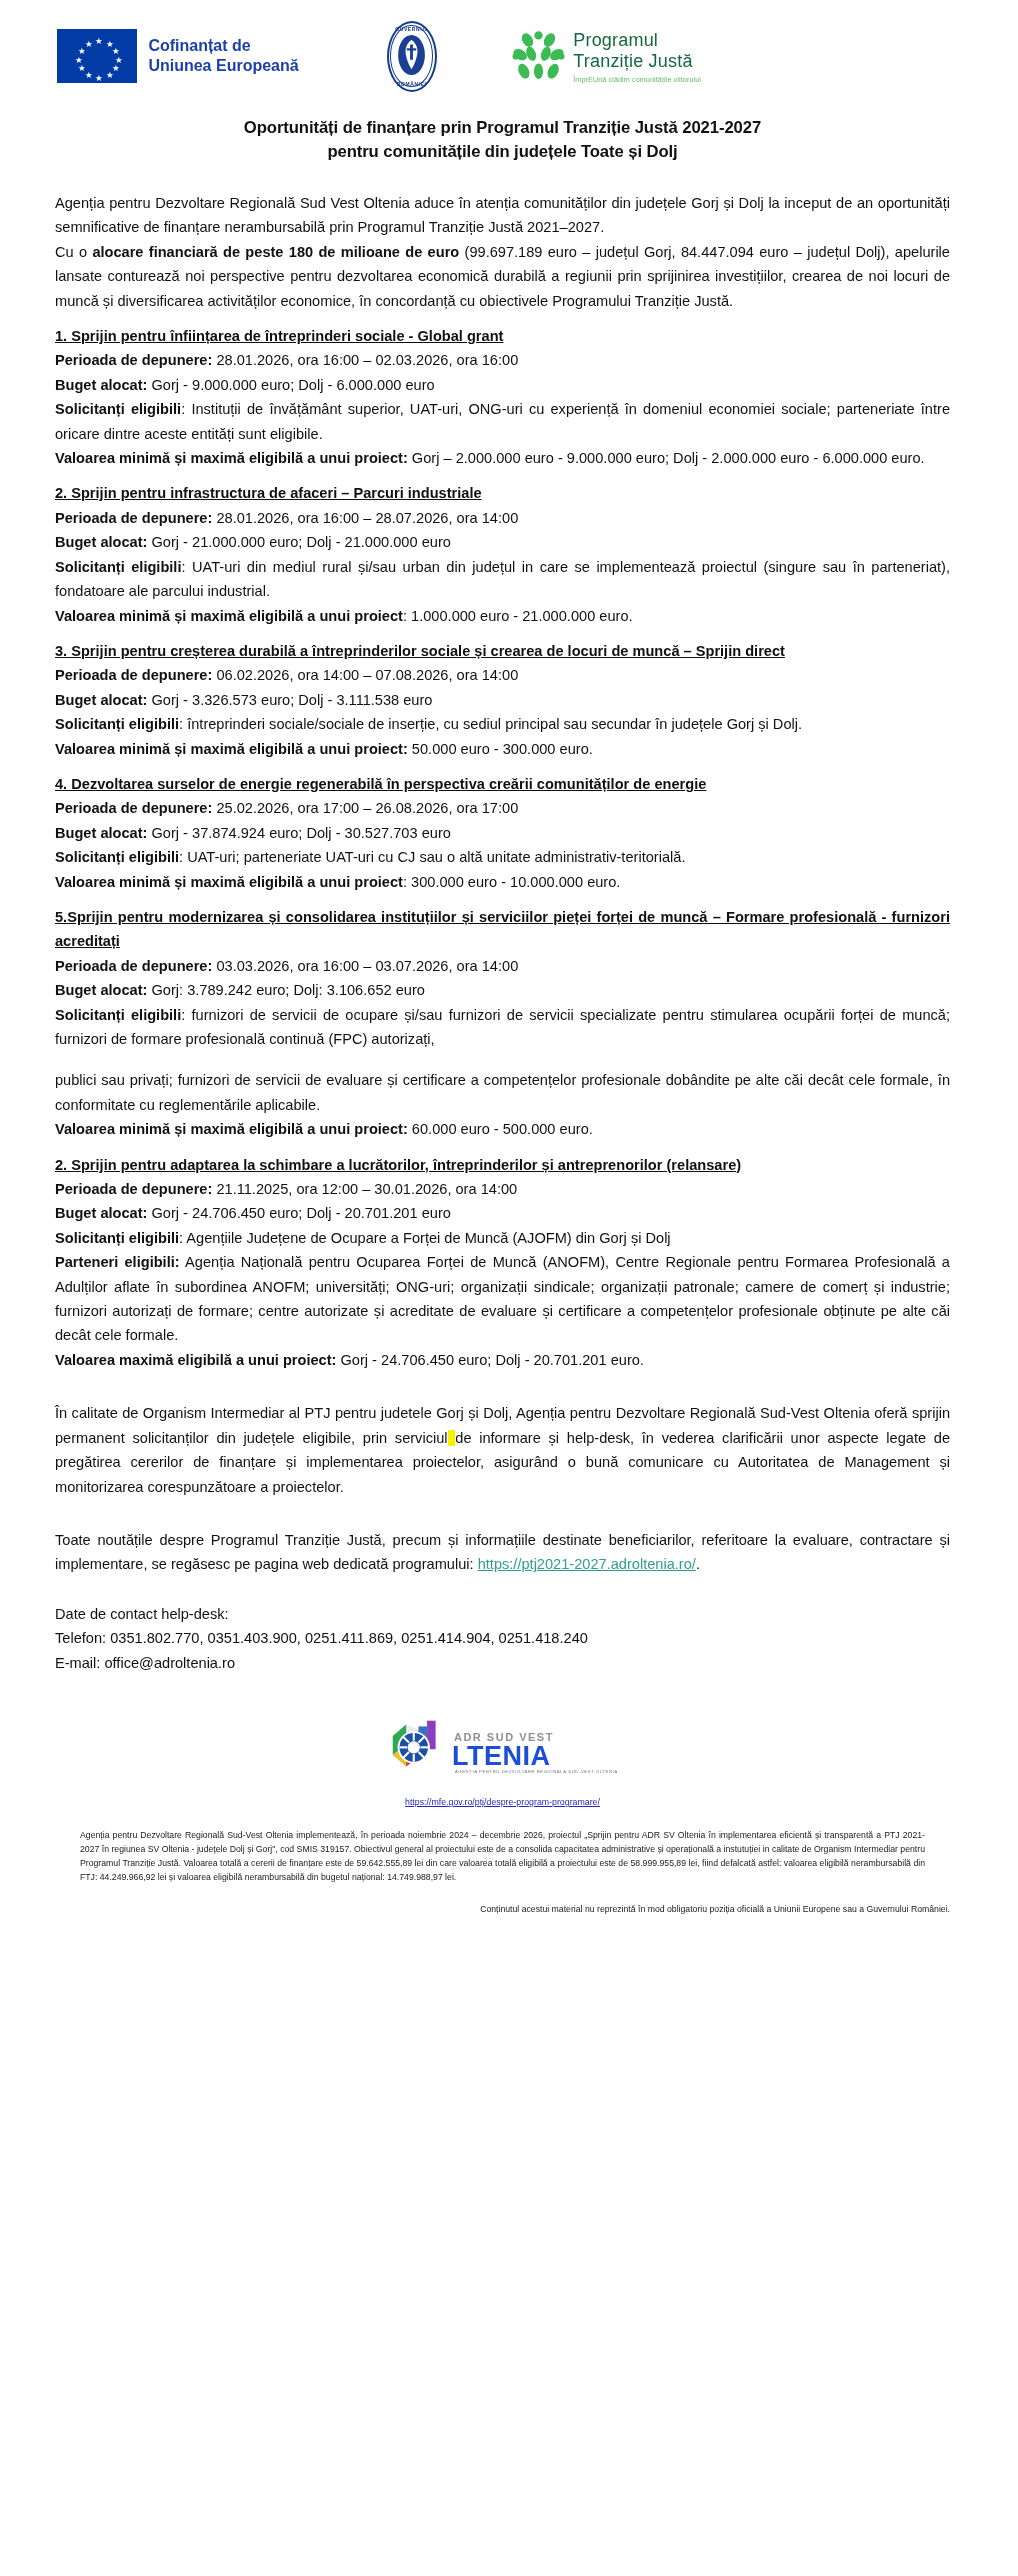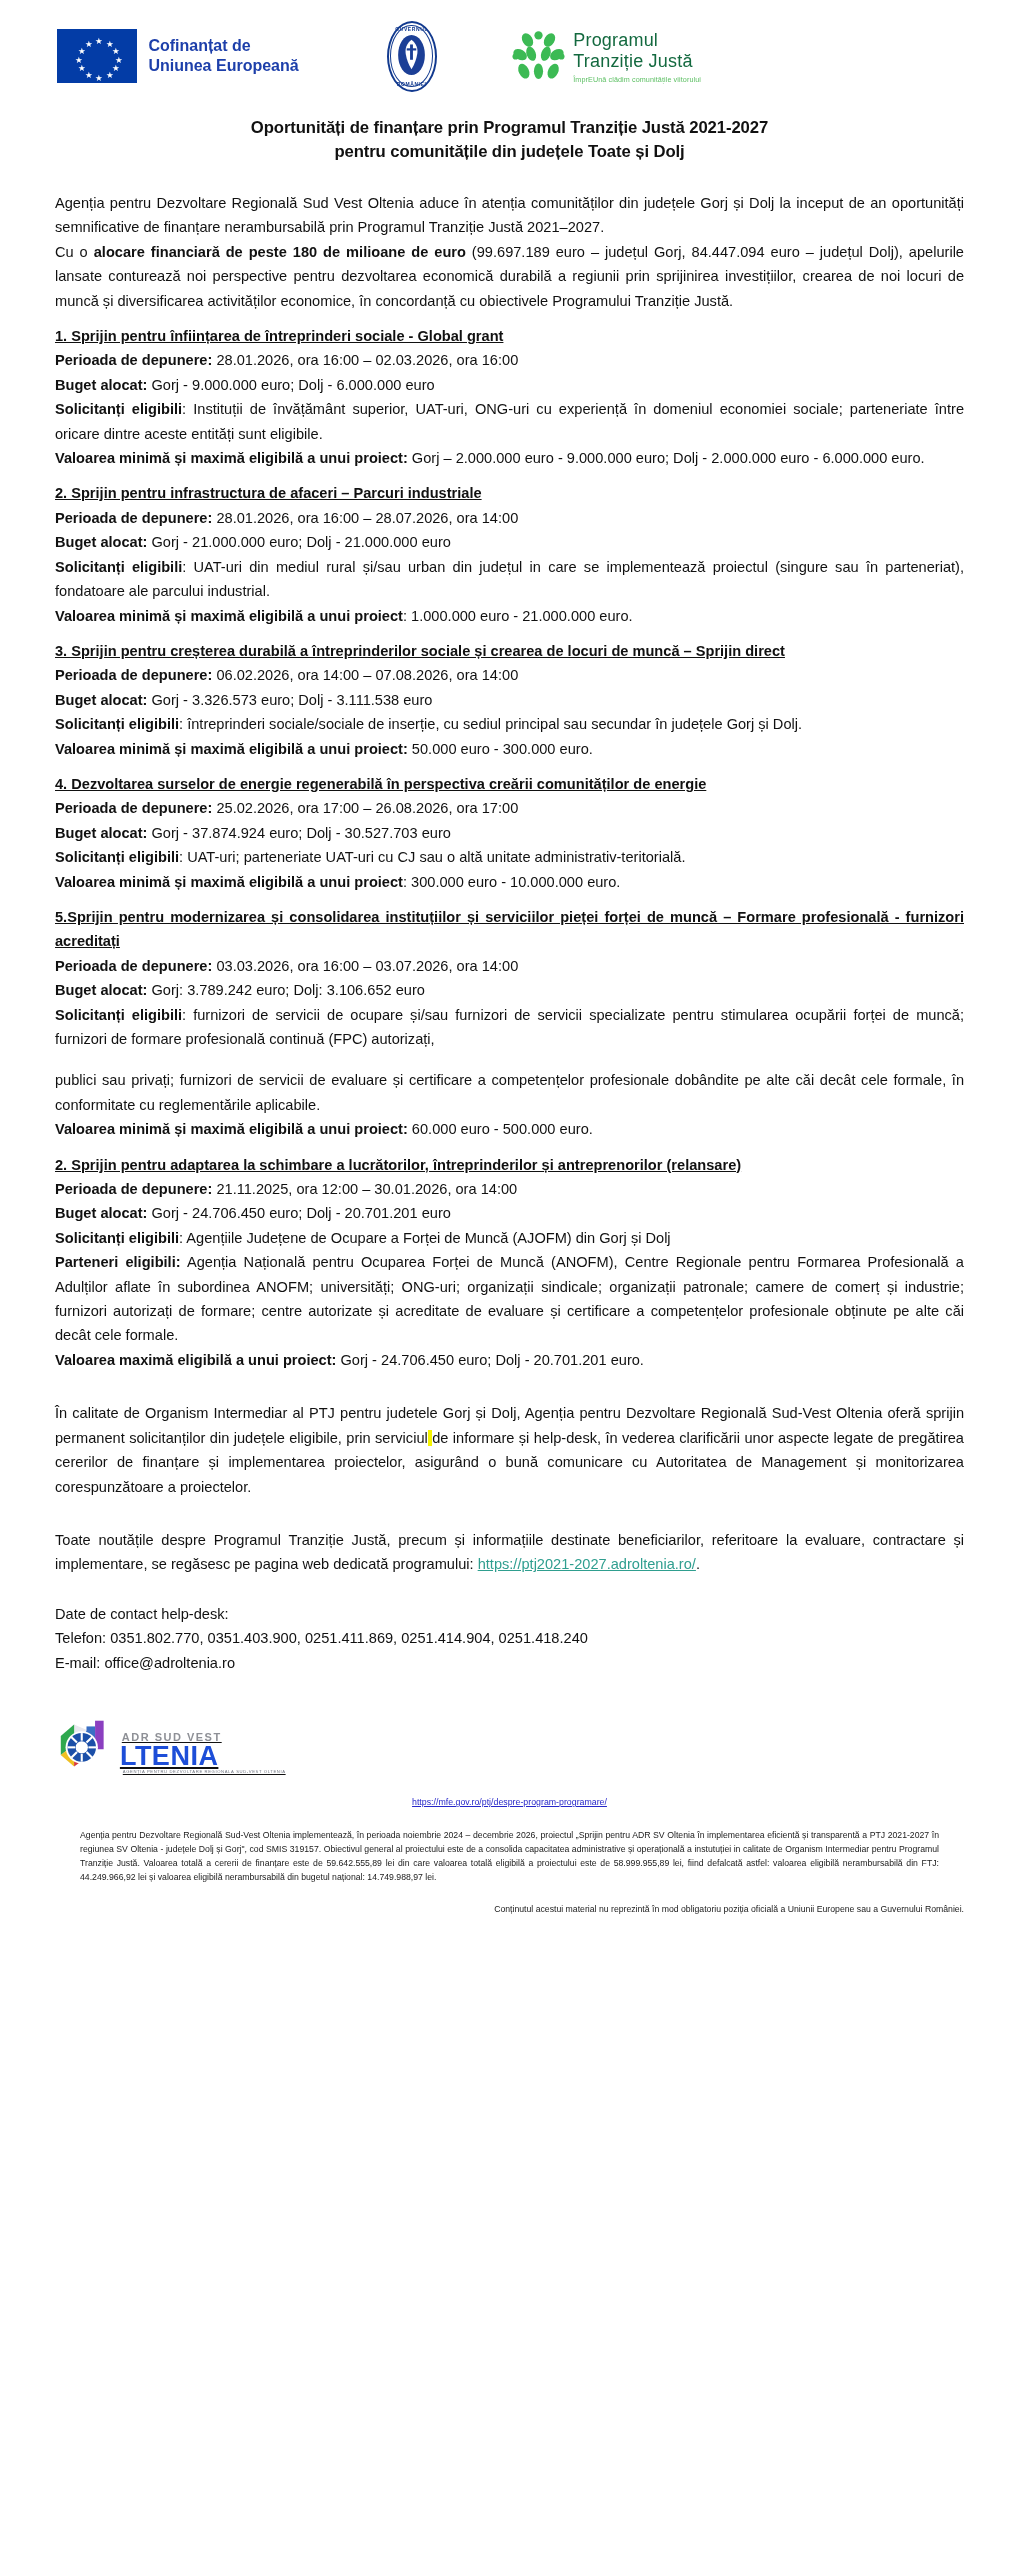--- a/index.html
+++ b/index.html
@@ -75,21 +75,21 @@
   .ptj-text { margin-left: 7.6px; }
   .ptj-l1, .ptj-l2 {
     color: #13693f; font-size: 18px; line-height: 21px;
     letter-spacing: 0.2px;
   }
   .ptj-tag {
     color: #5bbf62; font-size: 7.2px; margin-top: 2.9px; letter-spacing: 0.1px;
   }
 
   
-  .doc { padding: 0 55px 0 55px; }
+  .doc { padding: 0 69px 0 55px; }
 
   h1.title {
     text-align: center;
     font-size: 16.7px;
     line-height: 24px;
     font-weight: bold;
     margin: 17px 0 0 0;
     letter-spacing: -0.1px;
   }
   h1.title .l2 { display: block; }
@@ -120,21 +120,21 @@
   .hl { background: #f5f300; }
   a.link {
     color: #2f9e8f;
     text-decoration: underline;
   }
   .intro-block { margin-top: 27px; }
 
   
   .adr-wrap {
     margin-top: 40px;
-    display: flex; align-items: center; text-decoration: underline;
+    display: flex; justify-content: center; align-items: center;
   }
   .adr-logo { display: flex; align-items: flex-end; }
   .adr-mark { width: 63px; height: 59px; flex: none; }
   .adr-txt { margin-left: 1.9px; position: relative; }
   .adr-top {
     font-size: 11px; color: #8e9096; letter-spacing: 1.5px;
     font-weight: bold; margin-left: 1.9px;
   }
   .adr-main {
     font-size: 27px; font-weight: bold; color: #1d4ed8;

